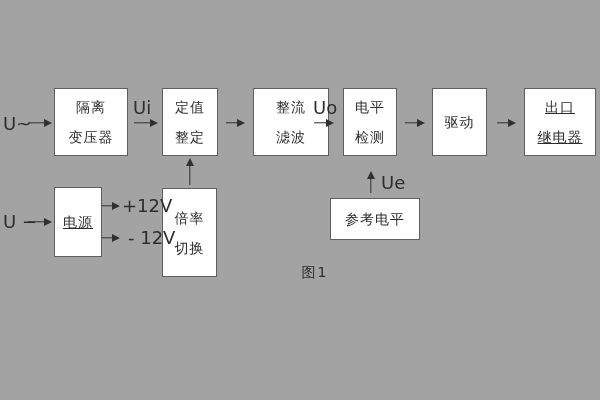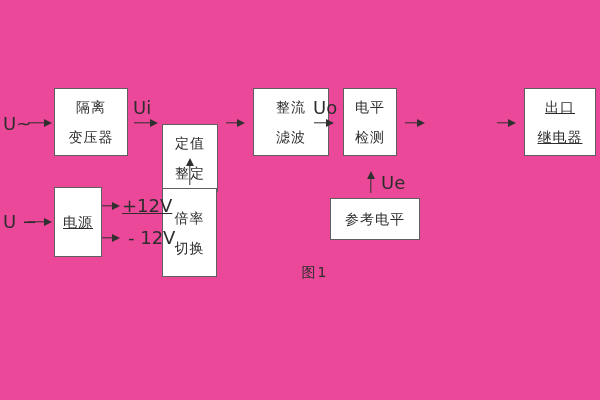--- a/index.html
+++ b/index.html
@@ -1,20 +1,20 @@
 <!DOCTYPE html>
 <html><head>
 <meta charset="utf-8">
 <style>
   html, body { margin: 0; padding: 0; background: #ffffff; }
   #canvas {
     position: relative;
     width: 600px;
     height: 400px;
-    background: #ec4899;
+    background: #a3a3a3;
     font-family: "DejaVu Sans", sans-serif;
     color: #2d2d2d;
     overflow: hidden;
   }
   .box {
     position: absolute;
     box-sizing: border-box;
     border: 1px solid #5f5f5f;
     background: #ffffff;
     display: flex;
@@ -72,35 +72,38 @@
 </head>
 <body>
 
 <div id="canvas">
 
   <div class="box" style="left:54px; top:88px; width:74px; height:68px;">
     <span>隔离</span>
     <span>变压器</span>
   </div>
 
-  <div class="box" style="left:162px; top:88px; width:56px; height:68px;margin-top:36px;">
+  <div class="box" style="left:162px; top:88px; width:56px; height:68px;">
     <span>定值</span>
     <span>整定</span>
   </div>
 
   <div class="box" style="left:253px; top:88px; width:76px; height:68px;">
     <span>整流</span>
     <span>滤波</span>
   </div>
 
   <div class="box" style="left:343px; top:88px; width:54px; height:68px;">
     <span>电平</span>
     <span>检测</span>
   </div>
 
+  <div class="box" style="left:432px; top:88px; width:55px; height:68px;">
+    <span>驱动</span>
+  </div>
 
   <div class="box" style="left:524px; top:88px; width:72px; height:68px;text-decoration:underline;">
     <span>出口</span>
     <span>继电器</span>
   </div>
 
   <div class="box" style="left:54px; top:187px; width:48px; height:70px;text-decoration:underline;">
     <span>电源</span>
   </div>
 
@@ -114,21 +117,21 @@
   </div>
 
   <div class="lbl" style="left:3px; top:116px;">U~</div>
 
   <div class="lbl" style="left:133px; top:100px;">Ui</div>
 
   <div class="lbl" style="left:313px; top:100px;">Uo</div>
 
   <div class="lbl" style="left:3px; top:214px;">U −</div>
 
-  <div class="lbl" style="left:122px; top:198px;text-decoration:underline;">+12V</div>
+  <div class="lbl" style="left:122px; top:198px;">+12V</div>
 
   <div class="lbl" style="left:128px; top:230px;">- 12V</div>
 
   <div class="lbl" style="left:381px; top:175px;">Ue</div>
 
   <div class="arrow-r" style="left:28px; top:118px; width:24px;">
     <div class="shaft"></div>
       <div class="head"></div>
   </div>
 

